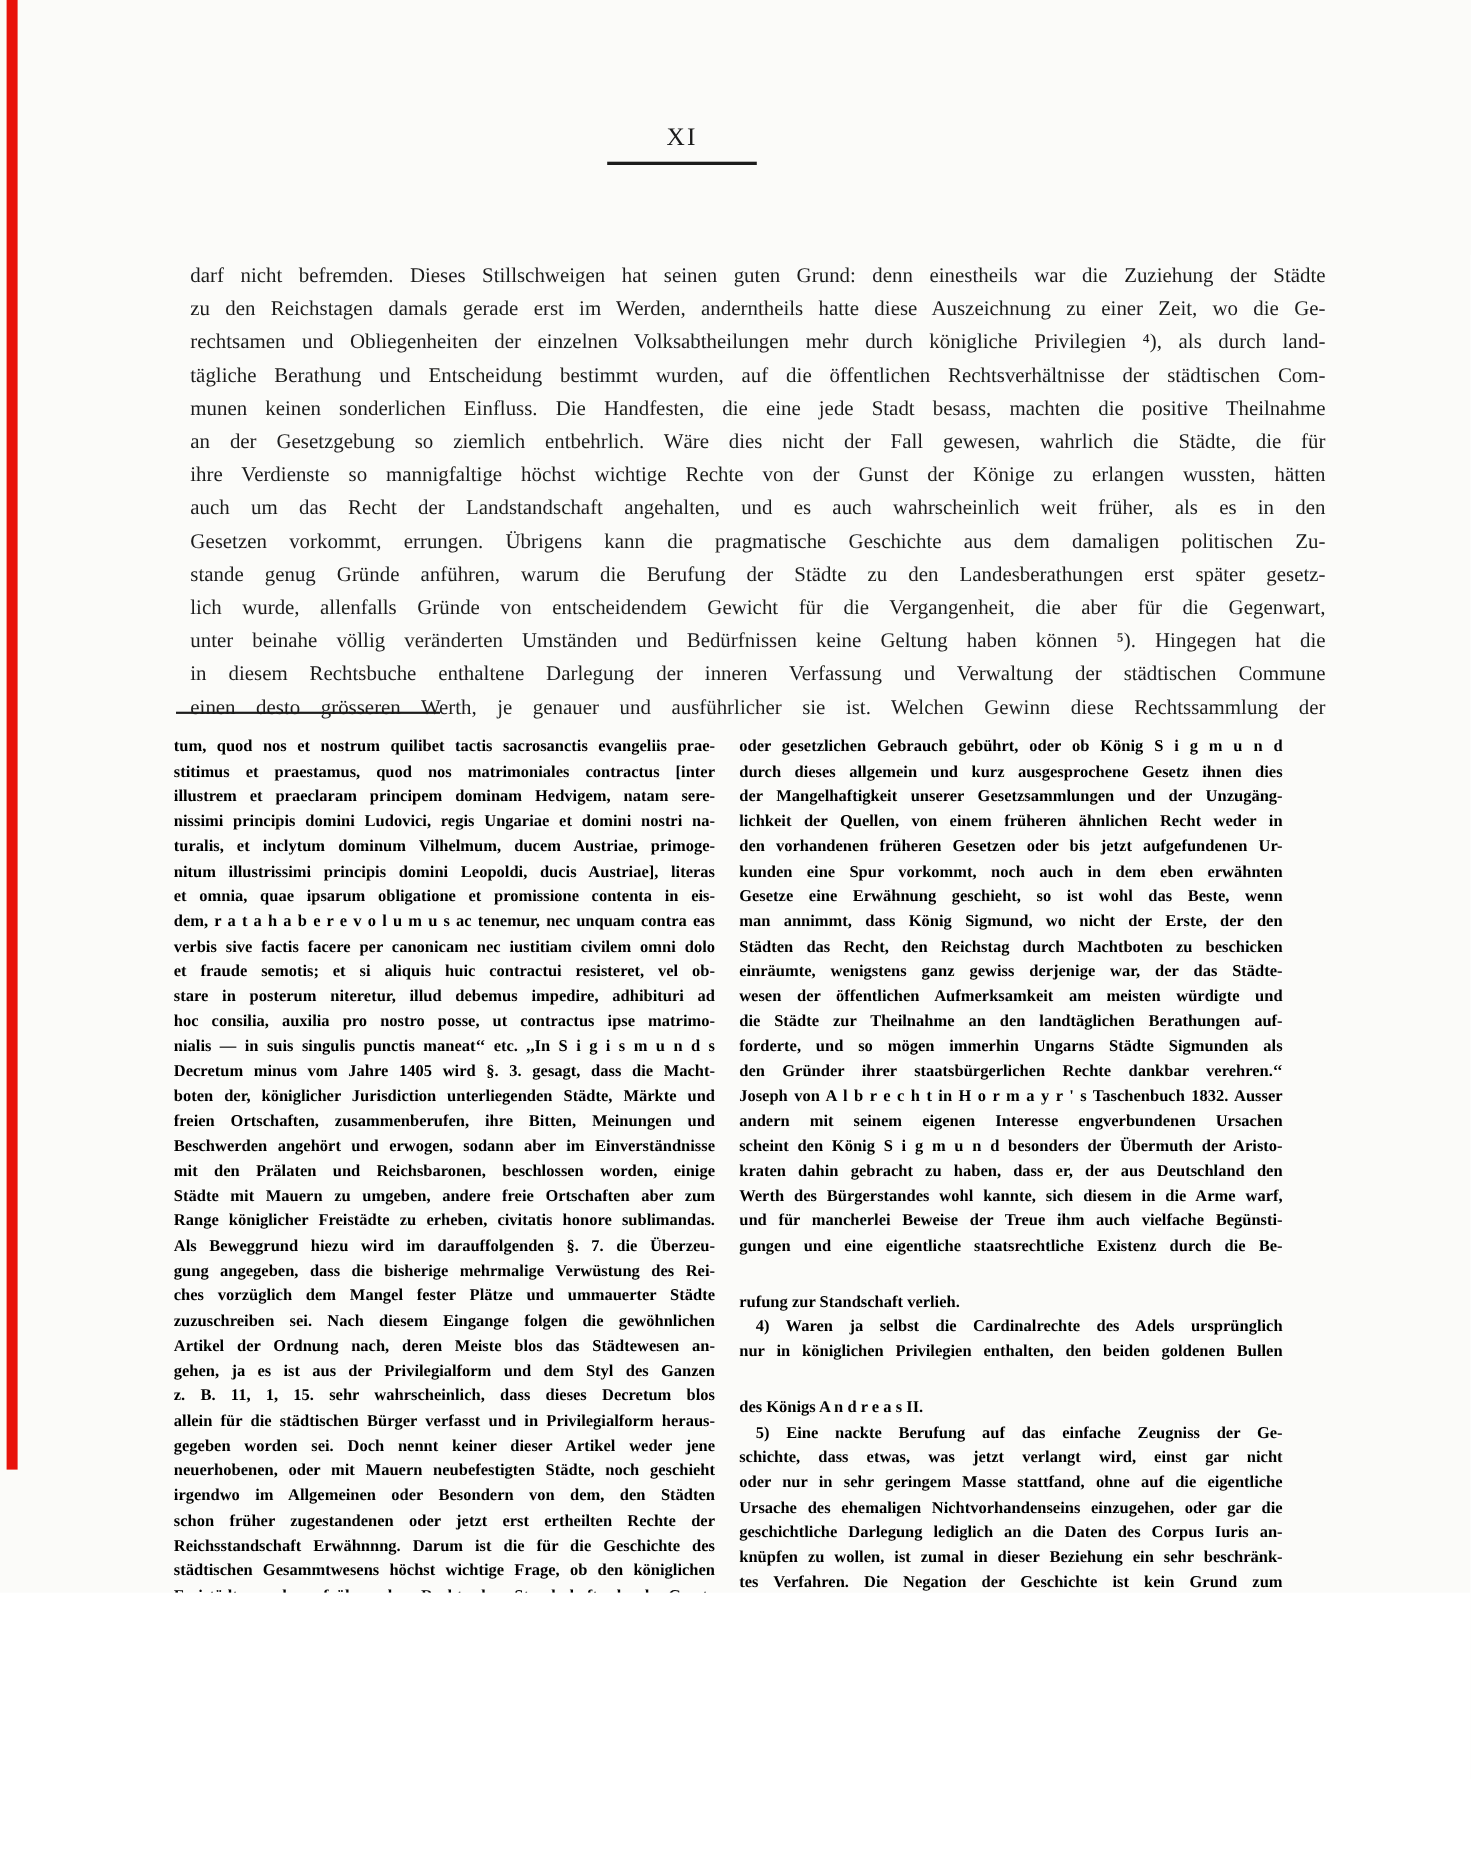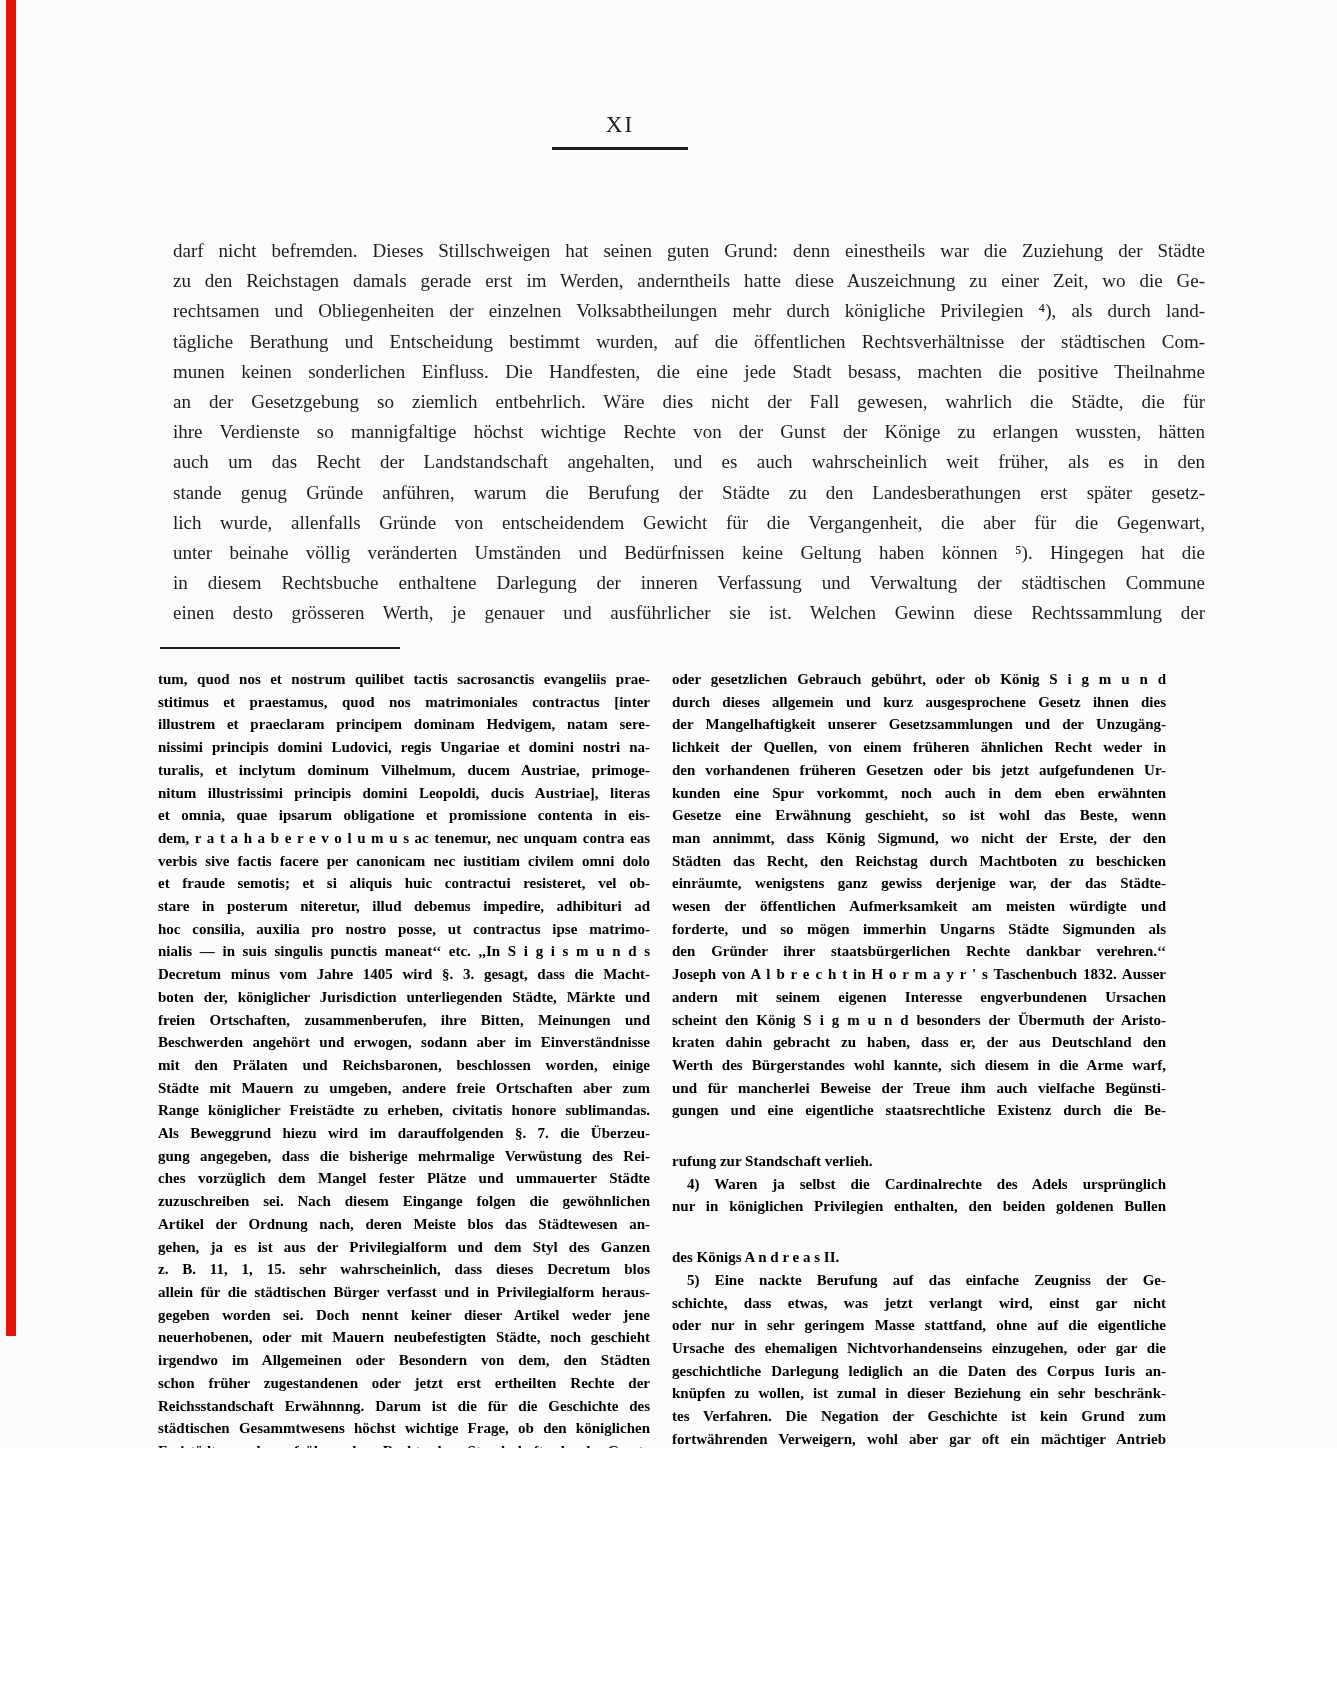--- a/index.html
+++ b/index.html
@@ -60,20 +60,21 @@
 
   <div class="main-text">
       <div class="tline">darf nicht befremden. Dieses Stillschweigen hat seinen guten Grund: denn einestheils war die Zuziehung der Städte</div>
       <div class="tline">zu den Reichstagen damals gerade erst im Werden, anderntheils hatte diese Auszeichnung zu einer Zeit, wo die Ge-</div>
       <div class="tline">rechtsamen und Obliegenheiten der einzelnen Volksabtheilungen mehr durch königliche Privilegien ⁴), als durch land-</div>
       <div class="tline">tägliche Berathung und Entscheidung bestimmt wurden, auf die öffentlichen Rechtsverhältnisse der städtischen Com-</div>
       <div class="tline">munen keinen sonderlichen Einfluss. Die Handfesten, die eine jede Stadt besass, machten die positive Theilnahme</div>
       <div class="tline">an der Gesetzgebung so ziemlich entbehrlich. Wäre dies nicht der Fall gewesen, wahrlich die Städte, die für</div>
       <div class="tline">ihre Verdienste so mannigfaltige höchst wichtige Rechte von der Gunst der Könige zu erlangen wussten, hätten</div>
       <div class="tline">auch um das Recht der Landstandschaft angehalten, und es auch wahrscheinlich weit früher, als es in den</div>
+      <div class="tline">Gesetzen vorkommt, errungen. Übrigens kann die pragmatische Geschichte aus dem damaligen politischen Zu-</div>
       <div class="tline">stande genug Gründe anführen, warum die Berufung der Städte zu den Landesberathungen erst später gesetz-</div>
       <div class="tline">lich wurde, allenfalls Gründe von entscheidendem Gewicht für die Vergangenheit, die aber für die Gegenwart,</div>
       <div class="tline">unter beinahe völlig veränderten Umständen und Bedürfnissen keine Geltung haben können ⁵). Hingegen hat die</div>
       <div class="tline">in diesem Rechtsbuche enthaltene Darlegung der inneren Verfassung und Verwaltung der städtischen Commune</div>
       <div class="tline">einen desto grösseren Werth, je genauer und ausführlicher sie ist. Welchen Gewinn diese Rechtssammlung der</div>
     </div>
 
   <div class="footnote-rule"></div>
 
   <div class="fn fn-left">
@@ -118,20 +119,21 @@
       <div class="tline">durch dieses allgemein und kurz ausgesprochene Gesetz ihnen dies</div>
       <div class="tline">der Mangelhaftigkeit unserer Gesetzsammlungen und der Unzugäng-</div>
       <div class="tline">lichkeit der Quellen, von einem früheren ähnlichen Recht weder in</div>
       <div class="tline">den vorhandenen früheren Gesetzen oder bis jetzt aufgefundenen Ur-</div>
       <div class="tline">kunden eine Spur vorkommt, noch auch in dem eben erwähnten</div>
       <div class="tline">Gesetze eine Erwähnung geschieht, so ist wohl das Beste, wenn</div>
       <div class="tline">man annimmt, dass König Sigmund, wo nicht der Erste, der den</div>
       <div class="tline">Städten das Recht, den Reichstag durch Machtboten zu beschicken</div>
       <div class="tline">einräumte, wenigstens ganz gewiss derjenige war, der das Städte-</div>
       <div class="tline">wesen der öffentlichen Aufmerksamkeit am meisten würdigte und</div>
+      <div class="tline">die Städte zur Theilnahme an den landtäglichen Berathungen auf-</div>
       <div class="tline">forderte, und so mögen immerhin Ungarns Städte Sigmunden als</div>
       <div class="tline">den Gründer ihrer staatsbürgerlichen Rechte dankbar verehren.‘‘</div>
       <div class="tline">Joseph von A l b r e c h t in H o r m a y r ' s Taschenbuch 1832. Ausser</div>
       <div class="tline">andern mit seinem eigenen Interesse engverbundenen Ursachen</div>
       <div class="tline">scheint den König S i g m u n d besonders der Übermuth der Aristo-</div>
       <div class="tline">kraten dahin gebracht zu haben, dass er, der aus Deutschland den</div>
       <div class="tline">Werth des Bürgerstandes wohl kannte, sich diesem in die Arme warf,</div>
       <div class="tline">und für mancherlei Beweise der Treue ihm auch vielfache Begünsti-</div>
       <div class="tline">gungen und eine eigentliche staatsrechtliche Existenz durch die Be-</div>
       <div class="tline short">rufung zur Standschaft verlieh.</div>

